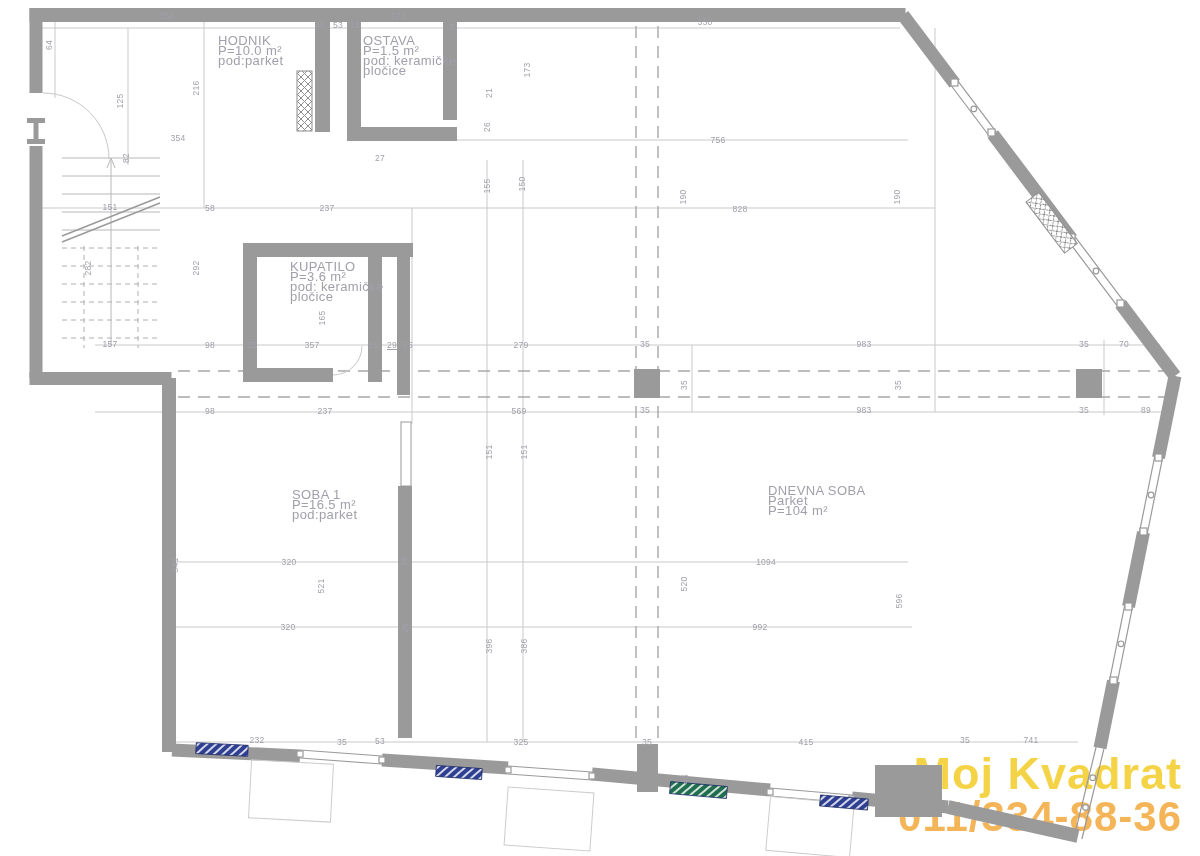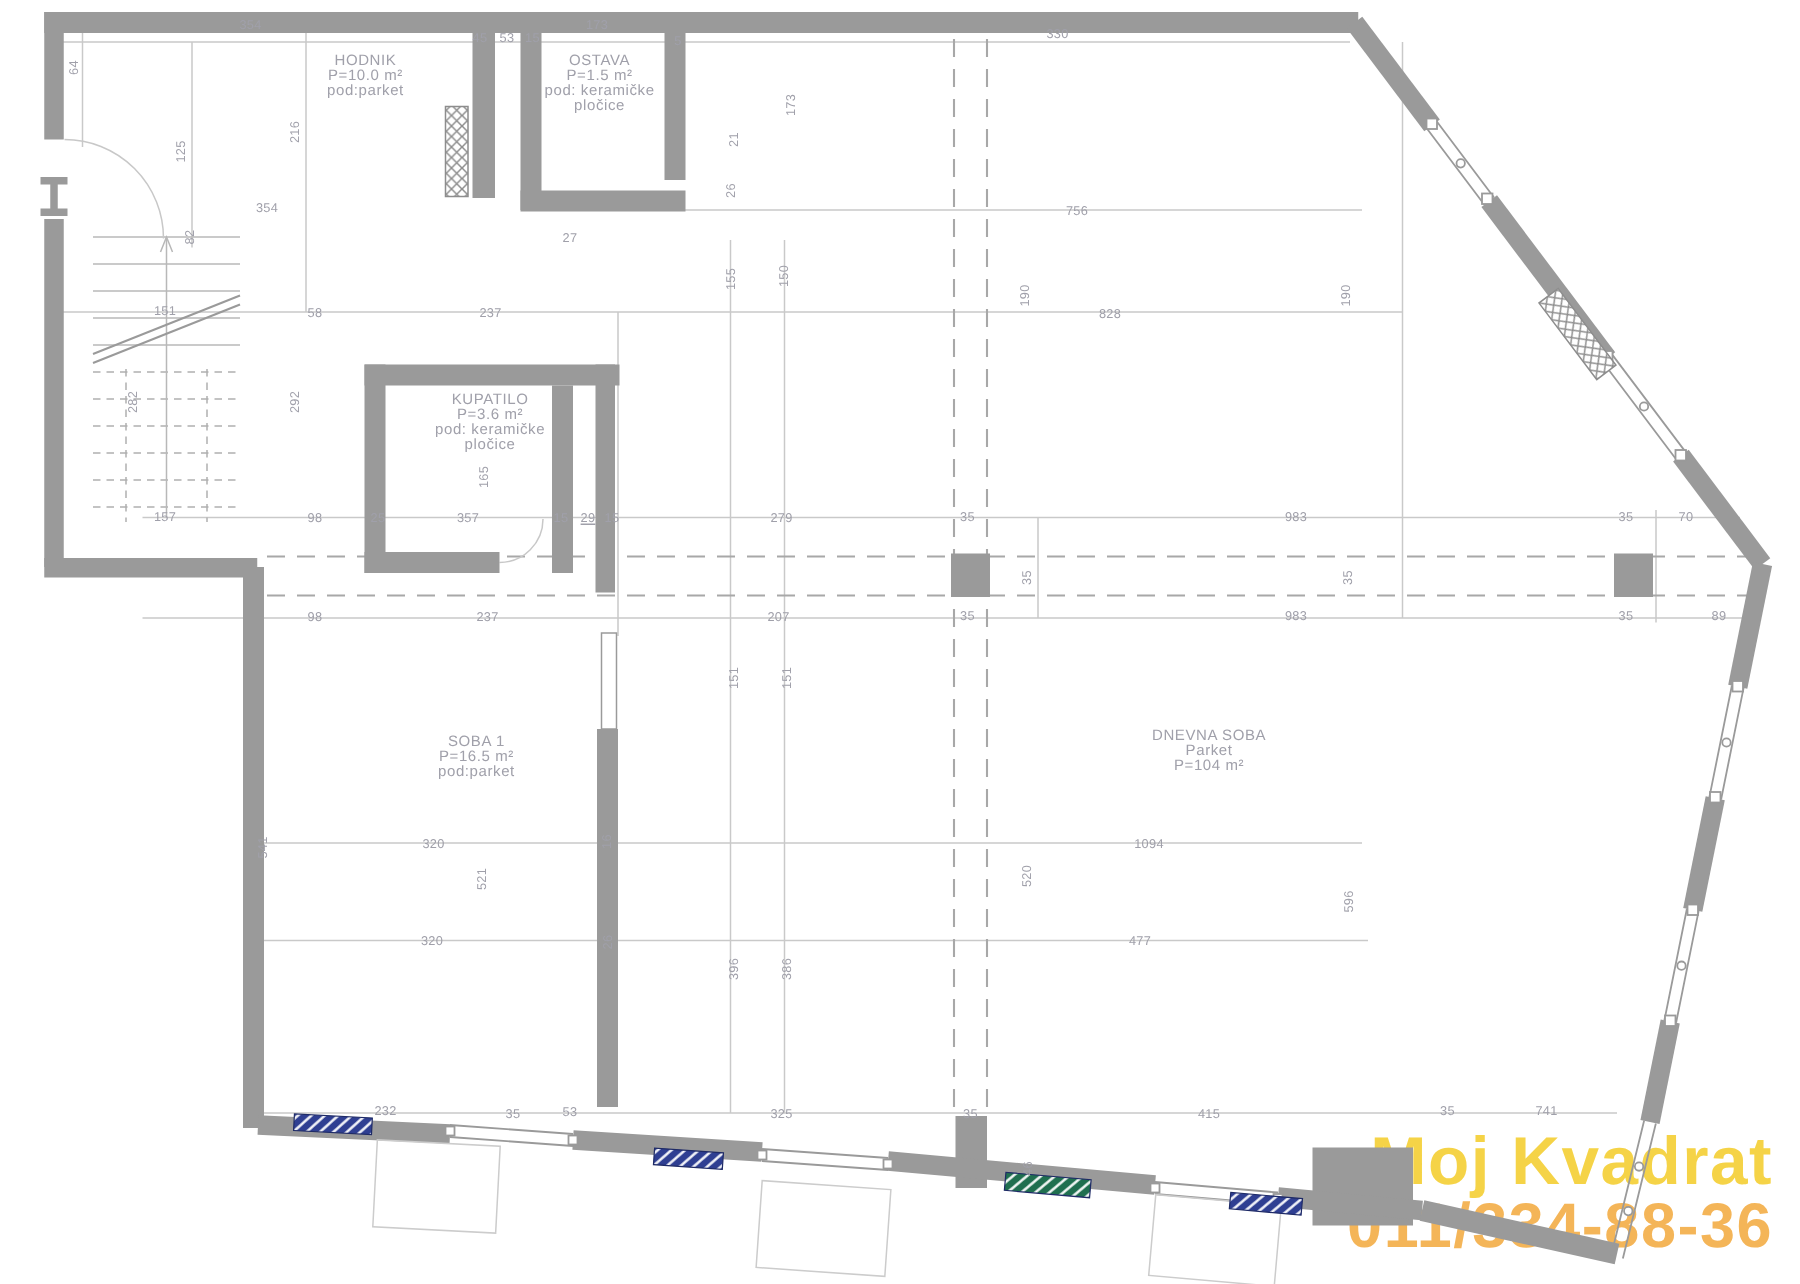--- a/index.html
+++ b/index.html
@@ -3,22 +3,22 @@
 <meta charset="utf-8">
 <style>
   html,body{margin:0;padding:0;background:#fff;}
   #canvas{position:relative;width:1200px;height:856px;background:#fff;overflow:hidden;
           font-family:"Liberation Sans",sans-serif;}
   #canvas svg{position:absolute;left:0;top:0;}
   .layer{position:absolute;left:0;top:0;width:100%;height:100%;}
   .dim{position:absolute;font-size:8.5px;color:var(--text);white-space:nowrap;
        transform:translate(-50%,-50%);letter-spacing:.2px;}
   .dim.r{transform:translate(-50%,-50%) rotate(-90deg);}
-  .room{position:absolute;font-size:10px;line-height:10px;color:var(--text);
-        letter-spacing:.4px;white-space:nowrap;text-align:center;}
+  .room{position:absolute;font-size:13px;line-height:10px;color:var(--text);
+        letter-spacing:.4px;white-space:nowrap;}
   #watermark{position:absolute;right:18px;bottom:18px;text-align:right;
              font-weight:bold;opacity:.85;line-height:1.0;}
   #wm1{font-size:45px;color:var(--wm1);letter-spacing:1px;}
   #wm2{font-size:42px;color:var(--wm2);letter-spacing:1px;}
 </style>
 </head>
 <body>
 
 <div id="canvas">
 
@@ -286,38 +286,38 @@
       <span class="dim" style="left: 408px; top: 345px;">15</span>
       <span class="dim" style="left: 521px; top: 345px;">279</span>
       <span class="dim" style="left: 645px; top: 344px;">35</span>
       <span class="dim" style="left: 864px; top: 344px;">983</span>
       <span class="dim" style="left: 1084px; top: 344px;">35</span>
       <span class="dim" style="left: 1124px; top: 344px;">70</span>
       <span class="dim r" style="left: 684px; top: 385px;">35</span>
       <span class="dim r" style="left: 898px; top: 385px;">35</span>
       <span class="dim" style="left: 210px; top: 411px;">98</span>
       <span class="dim" style="left: 325px; top: 411px;">237</span>
-      <span class="dim" style="left: 519px; top: 411px;">207</span>
+      <span class="dim" style="left: 519px; top: 411px;">569</span>
       <span class="dim" style="left: 645px; top: 410px;">35</span>
       <span class="dim" style="left: 864px; top: 410px;">983</span>
       <span class="dim" style="left: 1084px; top: 410px;">35</span>
       <span class="dim" style="left: 1146px; top: 410px;">89</span>
       <span class="dim r" style="left: 489px; top: 452px;">151</span>
       <span class="dim r" style="left: 524px; top: 452px;">151</span>
       <span class="dim r" style="left: 175px; top: 565px;">541</span>
       <span class="dim" style="left: 289px; top: 562px;">320</span>
       <span class="dim r" style="left: 321px; top: 586px;">521</span>
       <span class="dim r" style="left: 404px; top: 561px;">16</span>
       <span class="dim" style="left: 288px; top: 627px;">320</span>
       <span class="dim r" style="left: 405px; top: 628px;">26</span>
       <span class="dim r" style="left: 489px; top: 646px;">396</span>
       <span class="dim r" style="left: 524px; top: 646px;">386</span>
       <span class="dim r" style="left: 684px; top: 584px;">520</span>
       <span class="dim" style="left: 766px; top: 562px;">1094</span>
-      <span class="dim" style="left: 760px; top: 627px;">477</span>
+      <span class="dim" style="left: 760px; top: 627px;">992</span>
       <span class="dim r" style="left: 899px; top: 601px;">596</span>
       <span class="dim" style="left: 257px; top: 740px;">232</span>
       <span class="dim" style="left: 342px; top: 742px;">35</span>
       <span class="dim" style="left: 380px; top: 741px;">53</span>
       <span class="dim" style="left: 521px; top: 742px;">325</span>
       <span class="dim" style="left: 647px; top: 742px;">35</span>
       <span class="dim" style="left: 806px; top: 742px;">415</span>
       <span class="dim" style="left: 965px; top: 740px;">35</span>
       <span class="dim" style="left: 1031px; top: 740px;">741</span>
       <span class="dim r" style="left: 685px; top: 779px;">46</span>

